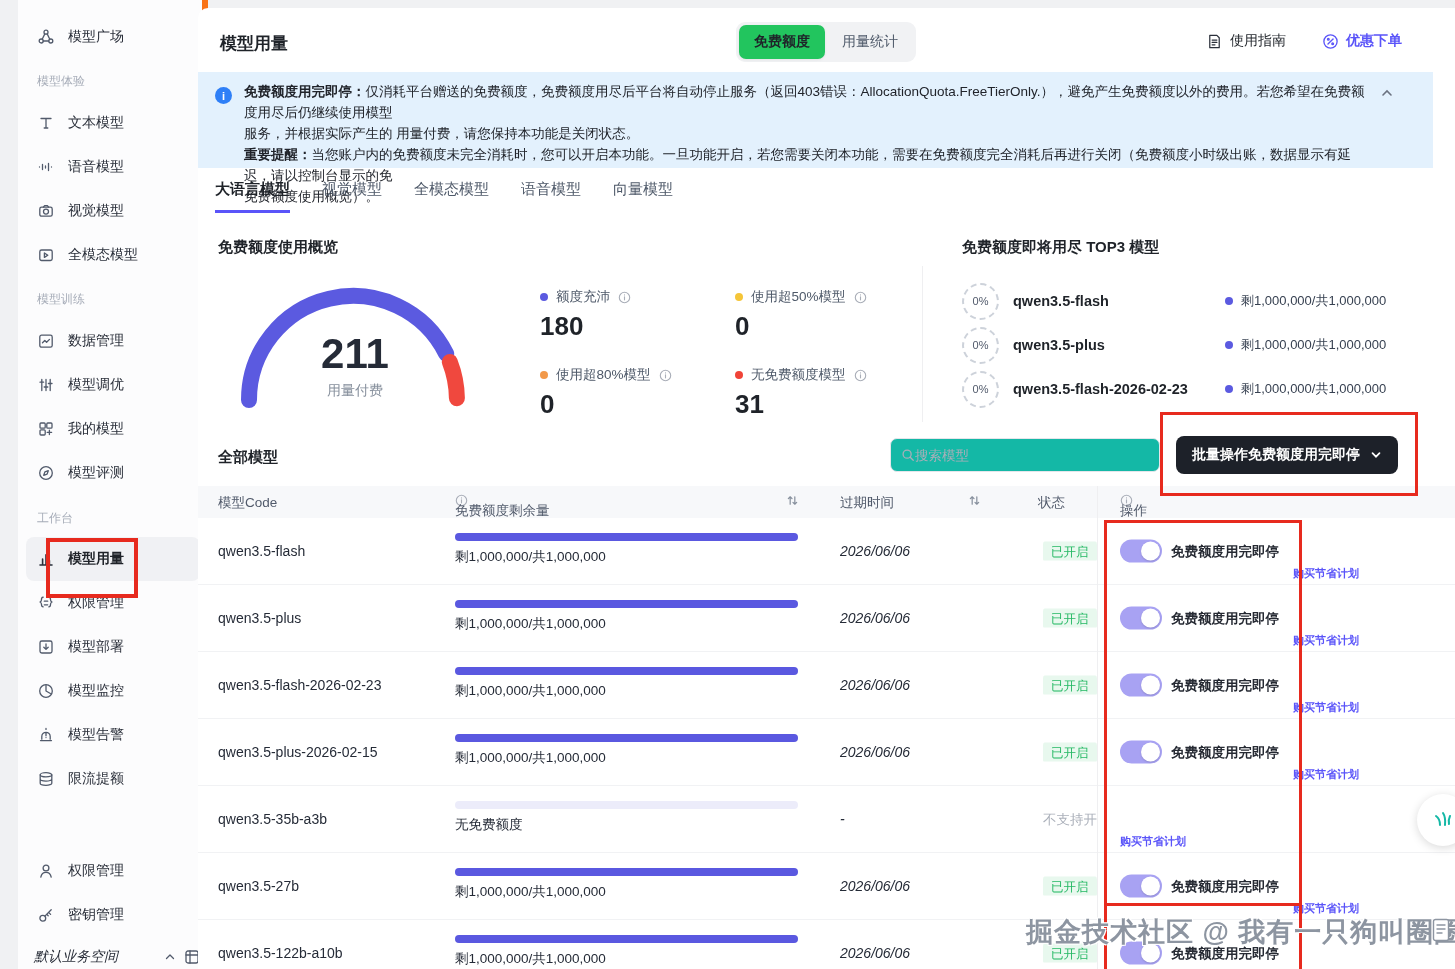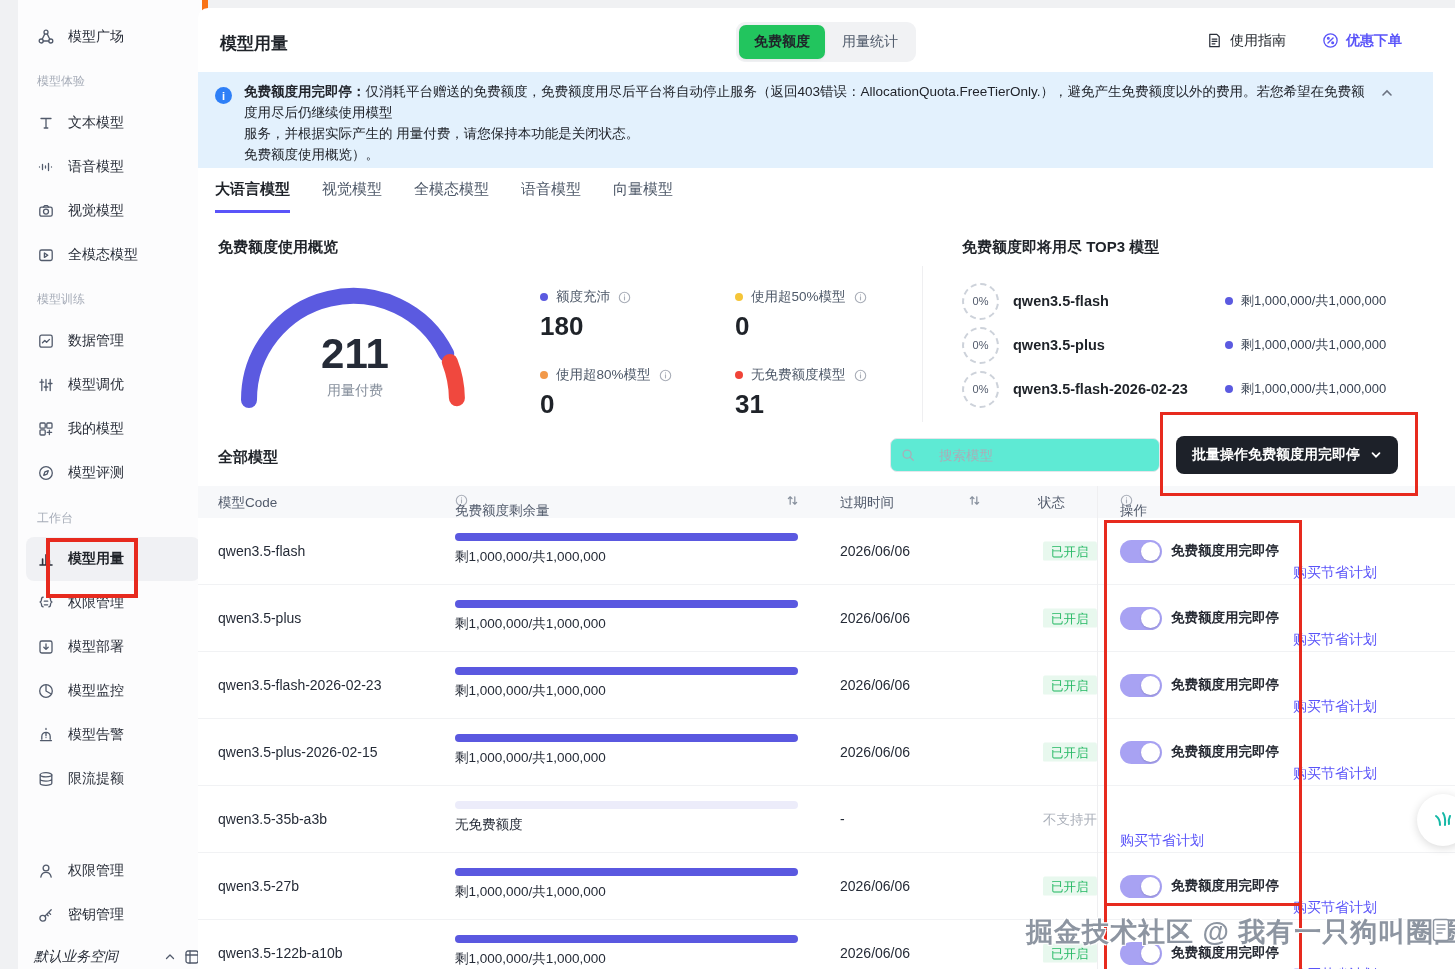--- a/index.html
+++ b/index.html
@@ -19,21 +19,21 @@
   .ws .wlabel{flex:1;font-style:italic;}
 
   
   .card{position:absolute;left:198px;top:8px;width:1257px;height:961px;background:#fff;border-radius:10px 0 0 0;}
 
   
   .page-title{position:absolute;left:22px;top:24px;font-size:17px;font-weight:700;color:#1F2329;}
   .seg{position:absolute;left:538px;top:14px;height:40px;background:#F1F2F4;border-radius:9px;display:flex;align-items:center;padding:3px;gap:2px;}
   .seg-item{height:34px;display:flex;align-items:center;padding:0 15px;font-size:14px;color:#4E5969;border-radius:7px;cursor:pointer;}
   .seg-item.on{background:#22c55e;color:#1F2329;font-weight:700;box-shadow:0 1px 3px rgba(0,0,0,.06);}
-  .hlink{position:absolute;top:24px;display:flex;align-items:flex-start;gap:7px;font-size:14px;cursor:pointer;}
+  .hlink{position:absolute;top:24px;display:flex;align-items:center;gap:7px;font-size:14px;cursor:pointer;}
   .hlink.guide{left:1008px;color:#1F2329;}
   .hlink.discount{left:1124px;color:#5A54F9;font-weight:600;}
 
   
   .banner{position:absolute;left:0;top:64px;width:1235px;height:96px;background:#E3F1FD;}
   .banner .info-i{position:absolute;left:17px;top:15px;width:17px;height:17px;border-radius:50%;background:#2E7FF7;color:#fff;font-size:11px;font-weight:700;display:flex;align-items:center;justify-content:center;font-style:normal;}
   .banner .btxt{position:absolute;left:46px;top:9px;width:1130px;font-size:13.5px;line-height:21px;color:#21242B;}
   .banner b{font-weight:700;}
   .banner .fold{position:absolute;left:1182px;top:14px;cursor:pointer;}
 
@@ -51,44 +51,44 @@
   .stat .sl{display:flex;align-items:center;gap:8px;font-size:13.5px;color:#4E5969;white-space:nowrap;}
   .dot{width:8px;height:8px;border-radius:50%;flex:none;}
   .stat .sv{margin-top:5px;font-size:26px;font-weight:600;color:#1F2329;}
   .vdiv{position:absolute;left:724px;top:258px;width:1px;height:156px;background:#EFEFF1;}
   .top3-row{position:absolute;left:764px;width:440px;height:40px;display:flex;align-items:center;}
   .ring{width:37px;height:37px;border-radius:50%;border:2px dashed #CDD2DA;display:flex;align-items:center;justify-content:center;font-size:11px;color:#515A6B;flex:none;}
   .t3name{margin-left:14px;font-size:14.5px;font-weight:700;color:#1F2329;width:212px;}
   .t3q{display:flex;align-items:center;gap:8px;font-size:13px;color:#374151;white-space:nowrap;}
 
   
-  .search{position:absolute;left:692px;top:430px;width:270px;height:34px;border:1px solid #E5E6EB;border-radius:7px;display:flex;align-items:center;gap:24px;padding:0 10px;background:#5eead4;}
+  .search{position:absolute;left:692px;top:430px;width:270px;height:34px;border:1px solid #E5E6EB;border-radius:7px;display:flex;align-items:center;gap:0;padding:0 10px;background:#14b8a6;}
   .search input{border:none;outline:none;font-size:13.5px;color:#333;width:210px;background:transparent;}
   .search input::placeholder{color:#A9AEB8;}
   .batch-btn{position:absolute;left:978px;top:428px;height:38px;padding:0 16px;background:#1D2129;border-radius:8px;color:#fff;font-size:14px;font-weight:600;display:flex;align-items:center;gap:10px;cursor:pointer;white-space:nowrap;}
 
   
   .thead{position:absolute;left:0;top:478px;width:1257px;height:32px;background:#F7F8FA;}
   .thead span{position:absolute;top:8px;font-size:13.5px;color:#515A6B;display:flex;align-items:center;gap:5px;white-space:nowrap;}
   .tbody{position:absolute;left:0;top:510px;width:1257px;height:451px;overflow:hidden;}
   .trow{position:relative;height:67px;border-bottom:1px solid #F1F2F4;}
   .c-code{position:absolute;left:20px;top:50%;transform:translateY(-50%);font-size:14px;color:#252B37;}
   .c-quota{position:absolute;left:257px;top:15px;width:343px;}
   .bar{height:8px;border-radius:4px;background:#ECECFA;}
   .bar-fill{height:8px;border-radius:4px;background:#5A58E0;width:100%;}
   .q-text{margin-top:7px;font-size:13.5px;color:#252B37;}
-  .c-expire{position:absolute;left:642px;top:50%;transform:translateY(-50%);font-size:14px;color:#252B37;}
+  .c-expire{position:absolute;left:642px;top:50%;transform:translateY(-50%);font-size:14px;color:#252B37;font-style:italic;}
   .c-status{position:absolute;left:845px;top:50%;transform:translateY(-50%);max-width:54px;overflow:hidden;}
   .badge-on{font-size:12.5px;color:#25B864;background:#E8F8EE;border-radius:4px;padding:4px 8px;white-space:nowrap;}
   .status-disabled{font-size:13.5px;color:#ABB0BA;white-space:nowrap;}
   .c-op{position:absolute;left:922px;top:50%;transform:translateY(-50%);display:flex;align-items:center;white-space:nowrap;}
   .toggle{width:42px;height:23px;border-radius:12px;background:#A8A2F3;position:relative;flex:none;cursor:pointer;}
   .toggle .knob{position:absolute;right:2px;top:2px;width:19px;height:19px;border-radius:50%;background:#fff;box-shadow:0 1px 2px rgba(0,0,0,.15);}
   .tg-label{margin-left:9px;font-size:13.5px;font-weight:600;color:#262A33;}
-  .buy-link{margin-left:14px;font-size:14px;font-weight:400;color:#5A54F9;cursor:pointer;margin-top:44px;}
+  .buy-link{margin-left:14px;font-size:11px;font-weight:700;color:#5A54F9;cursor:pointer;margin-top:44px;}
   .col-div{position:absolute;left:899px;top:478px;width:1px;height:483px;background:#EFEFF1;}
 
   
   .ann{position:absolute;border:3px solid #E72A1E;z-index:30;pointer-events:none;}
   .ann-side{left:28px;top:538px;width:92px;height:60px;border-width:4px;}
   .ann-btn{left:962px;top:404px;width:258px;height:84px;}
   .ann-col{left:906px;top:512px;width:198px;height:386px;}
   .ann-col2{left:906px;top:898px;width:198px;height:70px;border-bottom:none;border-top:none;}
 
   
@@ -300,20 +300,21 @@
           </svg>
         </span>
       <span>优惠下单</span>
     </div>
 
     <div class="banner">
       <i class="info-i">i</i>
       <div class="btxt">
         <div><b>免费额度用完即停：</b><span>仅消耗平台赠送的免费额度，免费额度用尽后平台将自动停止服务（返回403错误：AllocationQuota.FreeTierOnly.），避免产生免费额度以外的费用。若您希望在免费额度用尽后仍继续使用模型</span></div>
         <div>服务，并根据实际产生的 用量付费，请您保持本功能是关闭状态。</div>
+        <div><b>重要提醒：</b><span>当您账户内的免费额度未完全消耗时，您可以开启本功能。一旦功能开启，若您需要关闭本功能，需要在免费额度完全消耗后再进行关闭（免费额度小时级出账，数据显示有延迟，请以控制台显示的免</span></div>
         <div>免费额度使用概览）。</div>
       </div>
       <span class="fold">
           <svg width="14" height="14" viewBox="0 0 14 14" style="stroke:#6B7280;fill:none;stroke-width:1.6;stroke-linecap:round">
             <path d="m3 9 4-4 4 4"></path>
           </svg>
         </span>
     </div>
 
     <div class="tabs">

